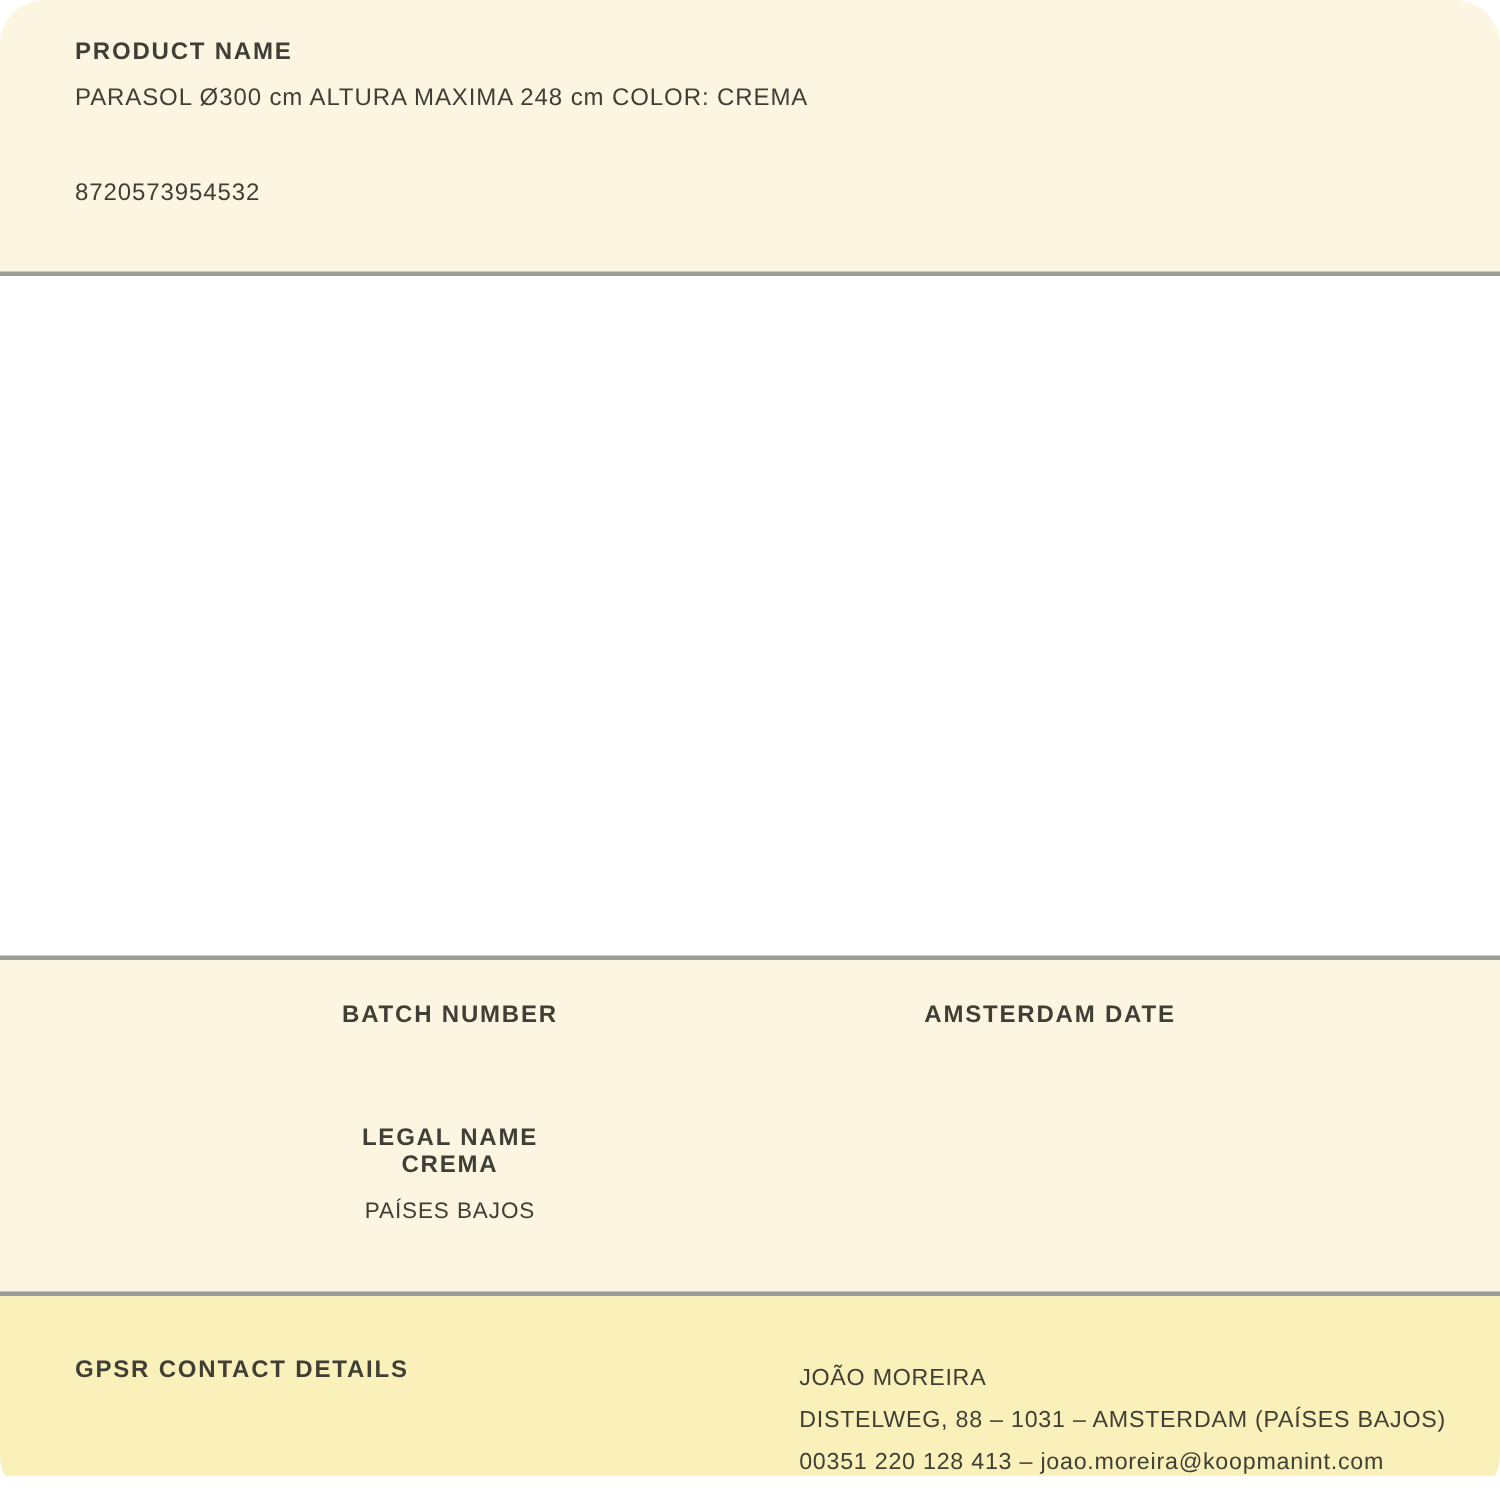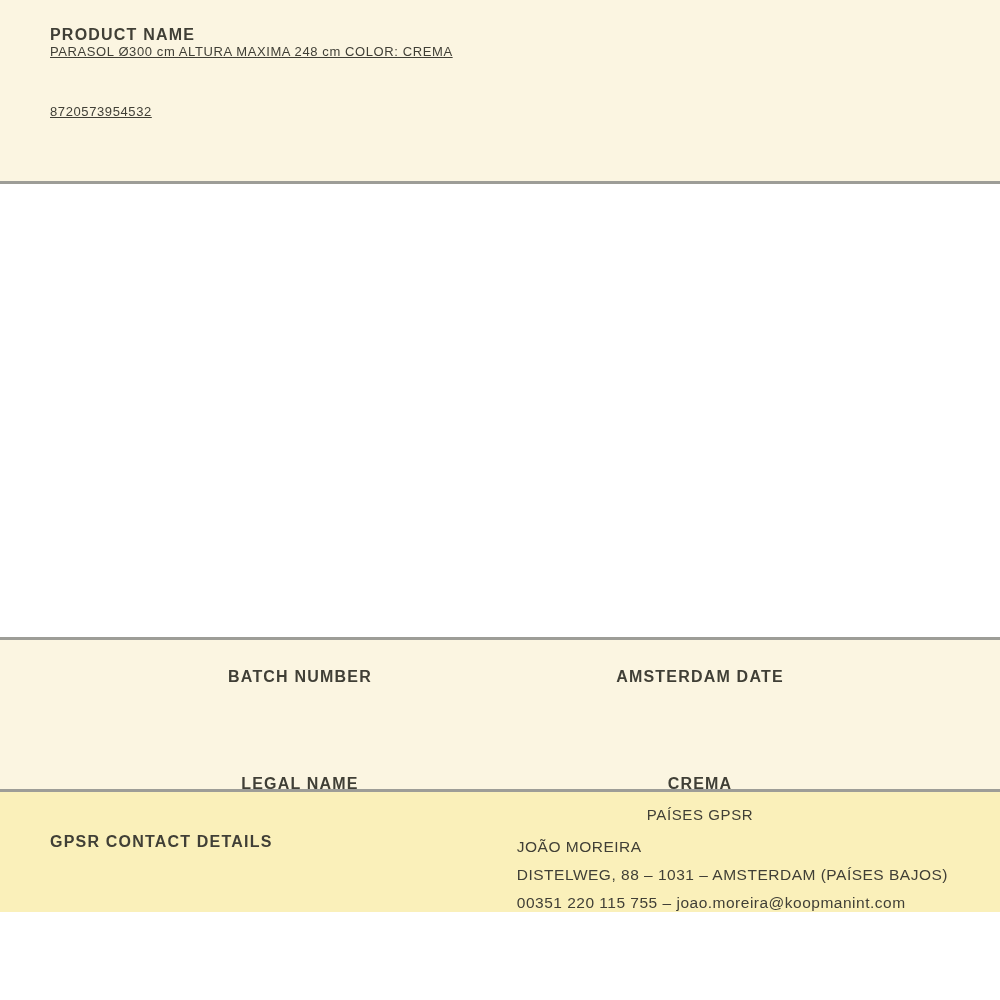--- a/index.html
+++ b/index.html
@@ -9,84 +9,84 @@
     --divider: #9d9d97;
     --text: #403f36;
   }
   * { margin: 0; padding: 0; box-sizing: border-box; }
   html, body { width: 1000px; }
   body {
     font-family: "Liberation Sans", sans-serif;
     color: var(--text);
     background: var(--white-bg);
   }
-  .sheet { width: 1000px; height: 1000px; overflow: hidden; }
+  .sheet { width: 1000px; height: 1000px; overflow: hidden; border-radius: 30px; }
 
   
   .sec-top {
     height: 184px;
     background: var(--cream-bg);
     border-bottom: 3px solid var(--divider);
     padding: 26px 50px 0 50px;
   }
   .field-label {
     font-size: 16px;
     font-weight: bold;
     letter-spacing: 1.2px;
   }
   .field-value {
-    font-size: 13px;
+    font-size: 16px;
     letter-spacing: 0.6px;
-    text-decoration: underline;
+    margin-top: 13px;
   }
   .sec-top .field + .field { margin-top: 45px; }
 
   
   .sec-image {
     height: 456px;
     background: var(--white-bg);
     border-bottom: 3px solid var(--divider);
   }
 
   
   .sec-details {
-    height: 152px;
+    height: 224px;
     background: var(--cream-bg);
     border-bottom: 3px solid var(--divider);
     padding-top: 28px;
   }
   .grid {
     width: 800px;
     margin: 0 auto;
   }
   .grid-row {
     display: flex;
   }
-  .grid-row + .grid-row { margin-top: 58px; }
+  .grid-row + .grid-row { margin-top: 33px; flex-direction: column; }
   .grid-cell {
     width: 400px;
     text-align: center;
   }
   .grid-cell .cell-label {
     font-size: 16px;
     font-weight: bold;
     letter-spacing: 1.2px;
   }
   .grid-cell .cell-value {
     font-size: 15px;
     letter-spacing: 0.6px;
     margin-top: 13px;
     min-height: 18px;
   }
 
   
   .sec-contact {
     height: 120px;
     background: var(--yellow-bg);
-    padding: 41px 52px 0 50px;
+    padding: 41px 36px 0 50px;
     display: flex;
     justify-content: space-between;
     align-items: flex-start;
   }
   .contact-label {
     font-size: 16px;
     font-weight: bold;
     letter-spacing: 1.2px;
     white-space: nowrap;
   }
@@ -124,28 +124,28 @@
           <div class="cell-label">AMSTERDAM DATE</div>
           <div class="cell-value"></div>
         </div>
       </div>
       <div class="grid-row">
         <div class="grid-cell">
           <div class="cell-label">LEGAL NAME</div>
         </div>
         <div class="grid-cell">
           <div class="cell-label">CREMA</div>
-          <div class="cell-value">PAÍSES GPSR</div>
+          <div class="cell-value">PAÍSES BAJOS</div>
         </div>
       </div>
     </div>
   </section>
 
   <section class="sec-contact">
     <div class="contact-label">GPSR CONTACT DETAILS</div>
     <div class="contact-block">
       <div class="contact-line">JOÃO MOREIRA</div>
       <div class="contact-line">DISTELWEG, 88 – 1031 – AMSTERDAM (PAÍSES BAJOS)</div>
-      <div class="contact-line">00351 220 115 755 – joao.moreira@koopmanint.com</div>
+      <div class="contact-line">00351 220 128 413 – joao.moreira@koopmanint.com</div>
     </div>
   </section>
 
 </div>
 
 </body></html>

